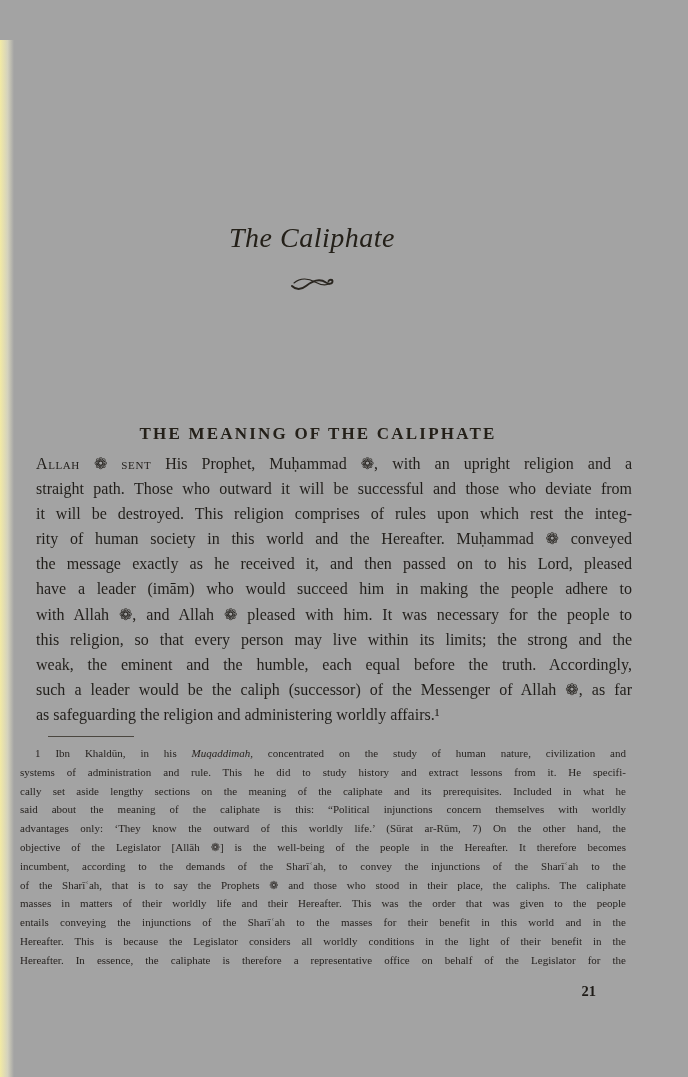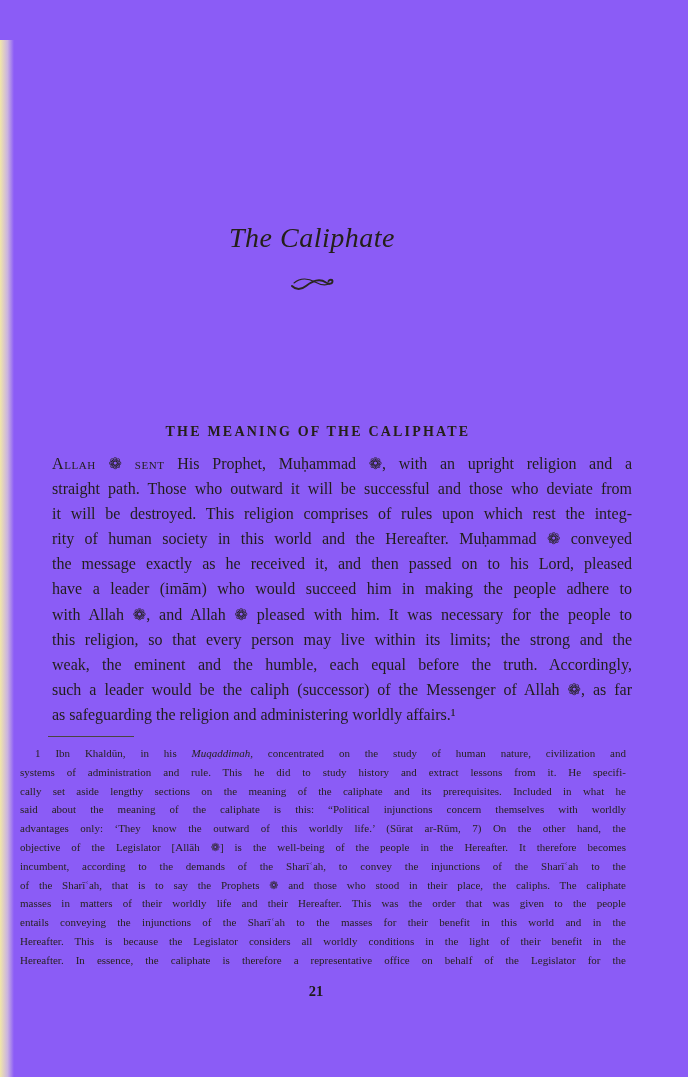--- a/index.html
+++ b/index.html
@@ -5,21 +5,21 @@
   html, body {
     margin: 0;
     padding: 0;
     background: #e8e6e0;
   }
   .page {
     position: relative;
     width: 688px;
     height: 1077px;
     margin: 0;
-    background: #8b5cf6;
+    background: #a3a3a3;
     overflow: hidden;
     font-family: "Liberation Serif", "DejaVu Serif", serif;
     color: #211e1a;
   }
   .edge-strip {
     position: absolute;
     left: 0; top: 40px;
     width: 14px; height: 1037px;
     background: linear-gradient(to right, rgba(247,238,165,0.95), rgba(252,248,210,0.55) 55%, rgba(255,255,255,0));
     pointer-events: none;
@@ -42,40 +42,39 @@
     left: 36px; top: 276px;
     width: 596px;
     text-align: center;
     transform: translateX(-22px);
   }
   .heading {
     position: absolute;
     left: 36px; top: 424px;
     width: 596px;
     margin: 0;
-    font-size: 14px;
+    font-size: 17px;
     font-weight: 700;
     letter-spacing: 2.2px;
     text-align: center;
     color: #242019;
     transform: translateX(-16px);
     white-space: nowrap;
   }
   .body {
     position: absolute;
     left: 36px; top: 451px;
     width: 596px;
     font-size: 16px;
     color: #211e1a;
   }
   .bl {
     height: 25.1px;
     line-height: 25.1px;
     white-space: normal;
-    margin-left: 16px;
   }
   .jl {
     text-align: justify;
     text-align-last: justify;
   }
   .sc {
     font-variant: small-caps;
     letter-spacing: 0.6px;
   }
   .fn-rule {
@@ -94,21 +93,21 @@
   .fl {
     height: 18.8px;
     line-height: 18.8px;
   }
   .fnum { margin-left: 15px; }
   .it { font-style: italic; }
   .pageno {
     position: absolute;
     left: 36px; top: 983px;
     width: 560px;
-    text-align: center;
+    text-align: right;
     font-size: 14.5px;
     font-weight: 700;
     color: #1e1b17;
   }
 </style>
 </head>
 <body>
 
 <div class="page">
 

